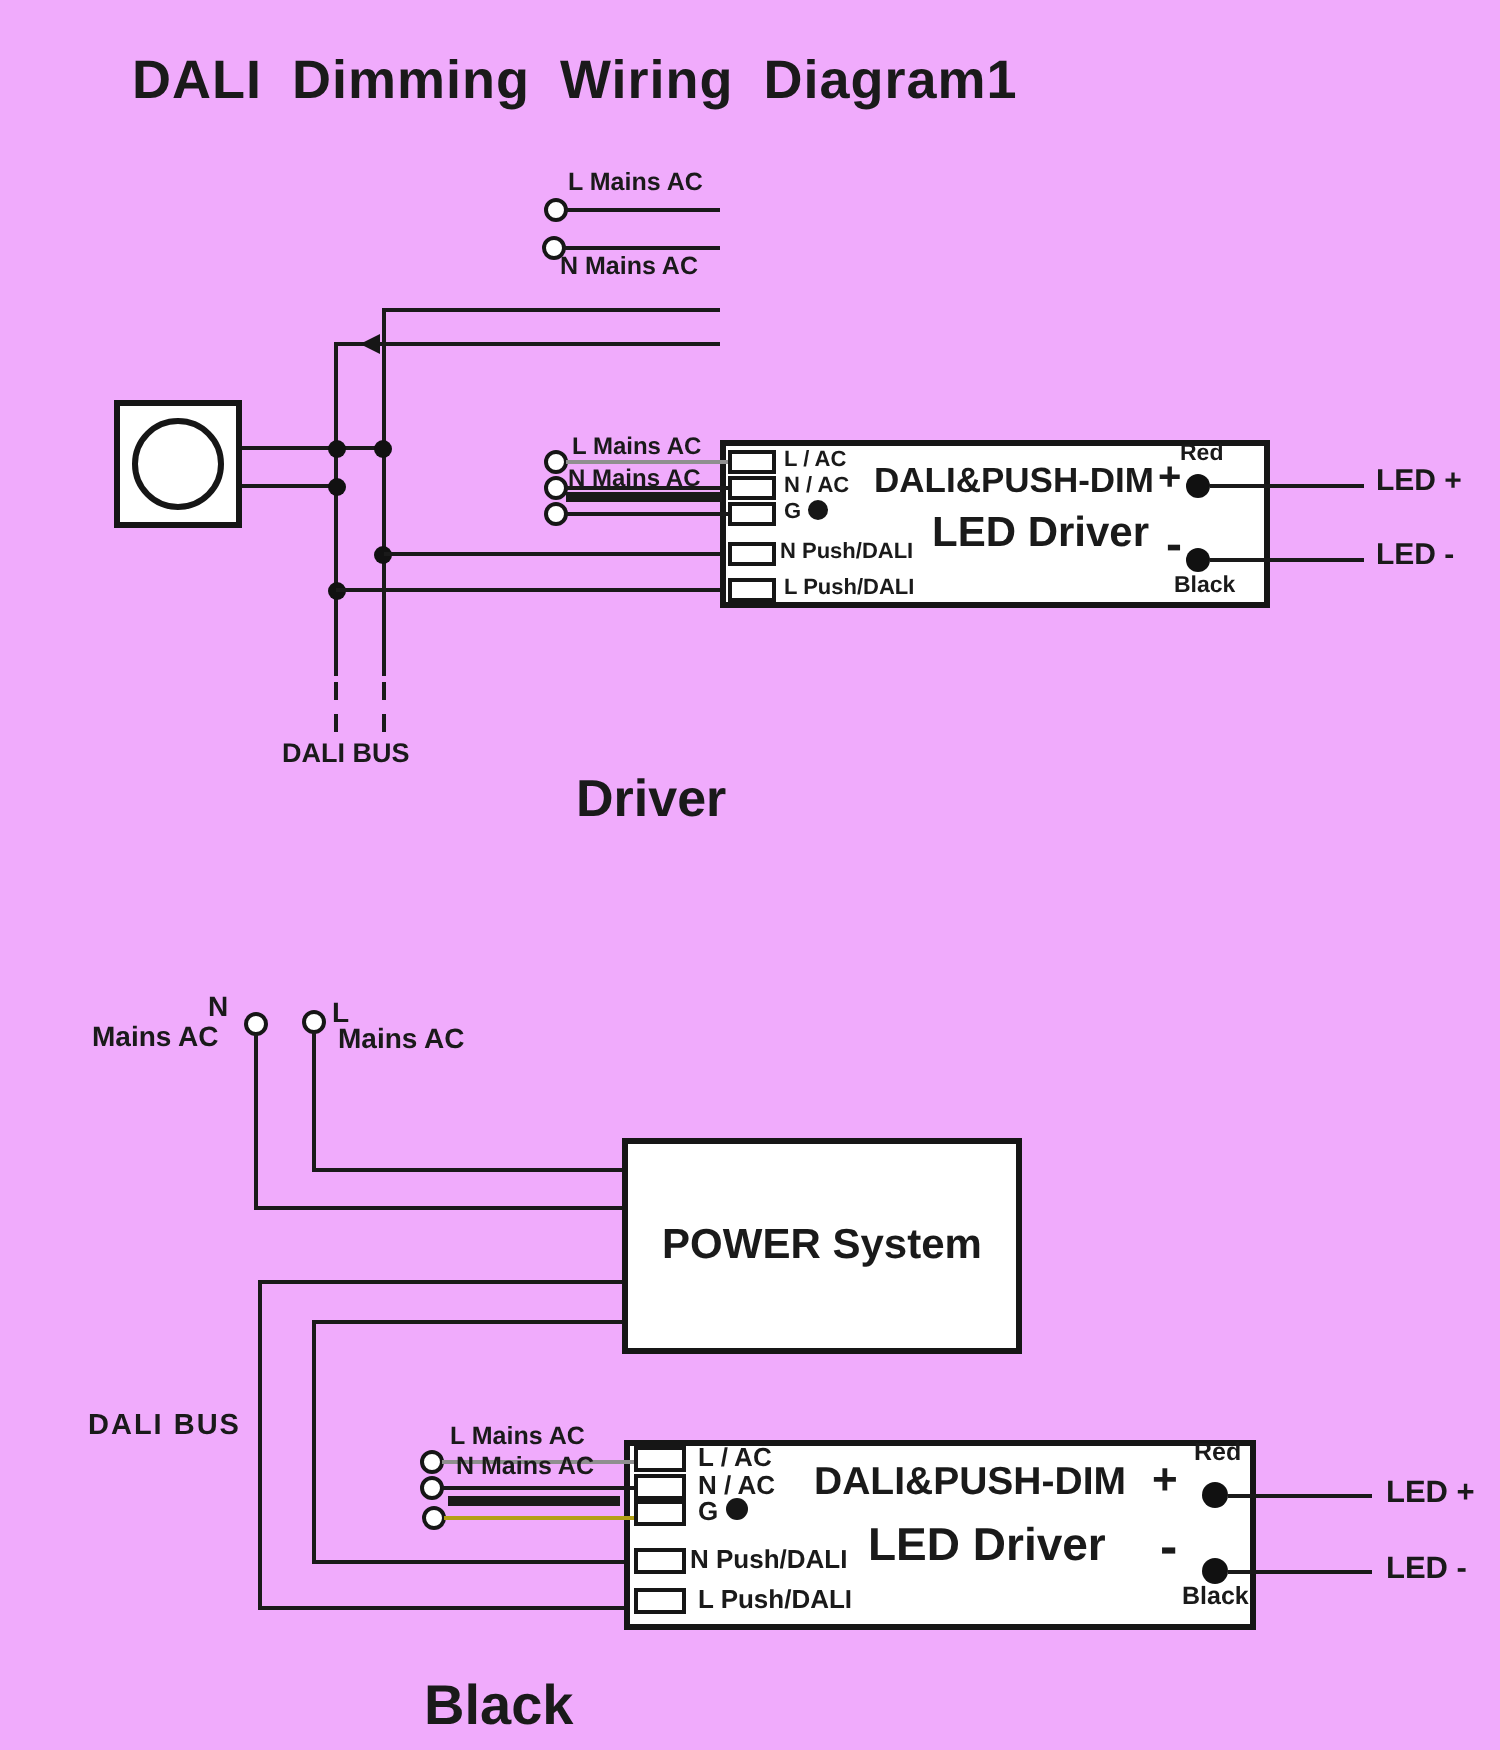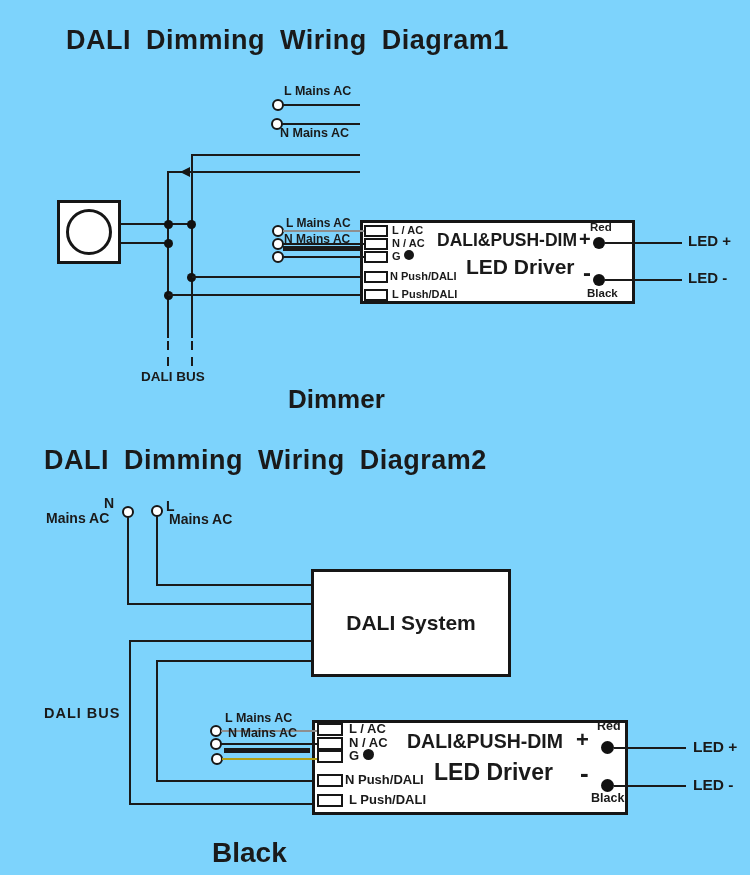--- a/index.html
+++ b/index.html
@@ -1,17 +1,17 @@
 <!DOCTYPE html>
 <html><head>
 <meta charset="utf-8">
 <style>
   html,body{margin:0;padding:0;background:#fff;}
   .canvas{
-    position:relative;width:750px;height:875px;background:#7dd3fc;overflow:hidden;
+    position:relative;width:750px;height:875px;background:#f0abfc;overflow:hidden;
     font-family:"Liberation Sans", sans-serif;color:#1a1a1a;
   }
   .lbl{position:absolute;font-weight:bold;white-space:nowrap;line-height:1.05;color:#1a1a1a;}
   .box{position:absolute;border:3px solid #161616;background:#fff;
        display:flex;align-items:center;justify-content:center;}
   .wh{position:absolute;height:2px;background:#1a1a1a;}
   .wv{position:absolute;width:2px;background:#1a1a1a;}
   .wh.gray{background:#8f8f8f;}
   .wh.thick{height:5px;}
   .wh.yellow{background:#b3a014;}
@@ -100,38 +100,37 @@
   <div class="bigdot" style="left:593px;top:237px;"></div>
   <div class="wh" style="left:605px;top:242px;width:77px;"></div>
   <span class="lbl" style="left:688px;top:233px;font-size:15px;">LED +</span>
 
   <span class="lbl" style="left:583px;top:260px;font-size:24px;">-</span>
   <div class="bigdot" style="left:593px;top:274px;"></div>
   <div class="wh" style="left:605px;top:279px;width:77px;"></div>
   <span class="lbl" style="left:688px;top:270px;font-size:15px;">LED -</span>
   <span class="lbl" style="left:587px;top:287px;font-size:11.5px;">Black</span>
 
-  <span class="lbl" style="left:288px;top:386px;font-size:26px;">Dimmer</span>
+  <span class="lbl" style="left:288px;top:386px;font-size:26px;">Driver</span>
 
-  <div class="lbl title" style="left:44px;top:446px;">DALI Dimming Wiring Diagram2</div>
 
   <span class="lbl" style="left:104px;top:496px;font-size:14px;">N</span>
   <div class="oc" style="left:122px;top:506px;"></div>
   <span class="lbl" style="left:46px;top:511px;font-size:14px;">Mains AC</span>
   <span class="lbl" style="left:166px;top:499px;font-size:14px;">L</span>
   <div class="oc" style="left:151px;top:505px;"></div>
   <span class="lbl" style="left:169px;top:512px;font-size:14px;">Mains AC</span>
 
   <div class="wv" style="left:127px;top:517px;height:88px;"></div>
   <div class="wh" style="left:127px;top:603px;width:185px;"></div>
   <div class="wv" style="left:156px;top:516px;height:70px;"></div>
   <div class="wh" style="left:156px;top:584px;width:156px;"></div>
 
   <div class="box" style="left:311px;top:569px;width:194px;height:102px;">
-    <span class="lbl" style="position:static;font-size:21px;">DALI System</span>
+    <span class="lbl" style="position:static;font-size:21px;">POWER System</span>
   </div>
 
   <div class="wh" style="left:130px;top:640px;width:181px;"></div>
   <div class="wv" style="left:129px;top:640px;height:165px;"></div>
   <div class="wh" style="left:129px;top:803px;width:190px;"></div>
   <div class="wh" style="left:157px;top:660px;width:154px;"></div>
   <div class="wv" style="left:156px;top:660px;height:122px;"></div>
   <div class="wh" style="left:156px;top:780px;width:163px;"></div>
   <span class="lbl" style="left:44px;top:706px;font-size:14.5px;letter-spacing:1px;">DALI BUS</span>
 

